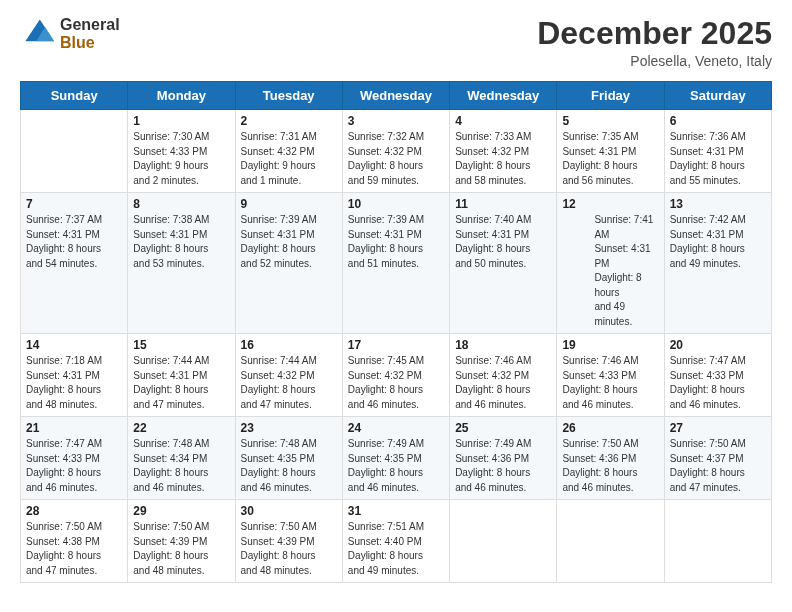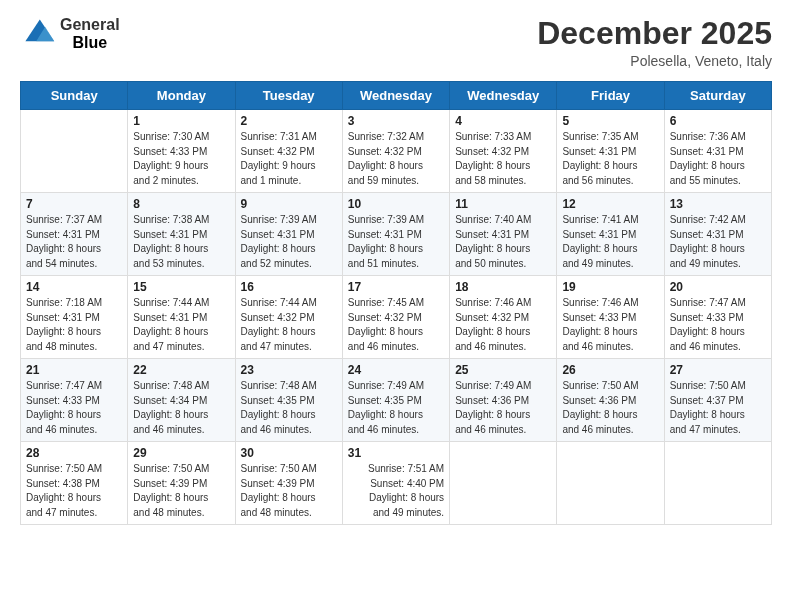--- a/index.html
+++ b/index.html
@@ -26,21 +26,21 @@
       display: flex;
       align-items: center;
       gap: 4px;
     }
     .logo-text {
       font-size: 16px;
       font-weight: bold;
       color: #333;
       line-height: 1.1;
     }
-    .logo-text .blue { color: #000000; text-align: center; }
+    .logo-text .blue { color: #a16207; }
     .logo-icon {
       width: 36px;
       height: 36px;
     }
     .title-block {
       text-align: right;
     }
     .month-title {
       font-size: 32px;
       font-weight: bold;
@@ -206,21 +206,21 @@
           </td>
           <td>
             <span class="day-num">11</span>
             <div class="day-info" style="white-space: pre-line;">Sunrise: 7:40 AM
 Sunset: 4:31 PM
 Daylight: 8 hours
 and 50 minutes.</div>
           </td>
           <td>
             <span class="day-num">12</span>
-            <div class="day-info" style="white-space: pre-line;">Sunrise: 7:41 AM
+            <div class="day-info" style="white-space: pre-line; margin-left: 32px;">Sunrise: 7:41 AM
 Sunset: 4:31 PM
 Daylight: 8 hours
 and 49 minutes.</div>
           </td>
           <td>
             <span class="day-num">13</span>
             <div class="day-info" style="white-space: pre-line;">Sunrise: 7:42 AM
 Sunset: 4:31 PM
 Daylight: 8 hours
 and 49 minutes.</div>
@@ -345,21 +345,21 @@
           </td>
           <td>
             <span class="day-num">30</span>
             <div class="day-info" style="white-space: pre-line;">Sunrise: 7:50 AM
 Sunset: 4:39 PM
 Daylight: 8 hours
 and 48 minutes.</div>
           </td>
           <td>
             <span class="day-num">31</span>
-            <div class="day-info" style="white-space: pre-line; text-align: right;">Sunrise: 7:51 AM
+            <div class="day-info" style="white-space: pre-line;">Sunrise: 7:51 AM
 Sunset: 4:40 PM
 Daylight: 8 hours
 and 49 minutes.</div>
           </td>
           <td class="empty-cell"></td>
           <td class="empty-cell"></td>
           <td class="empty-cell"></td>
         </tr>
       </tbody>
   </table>

